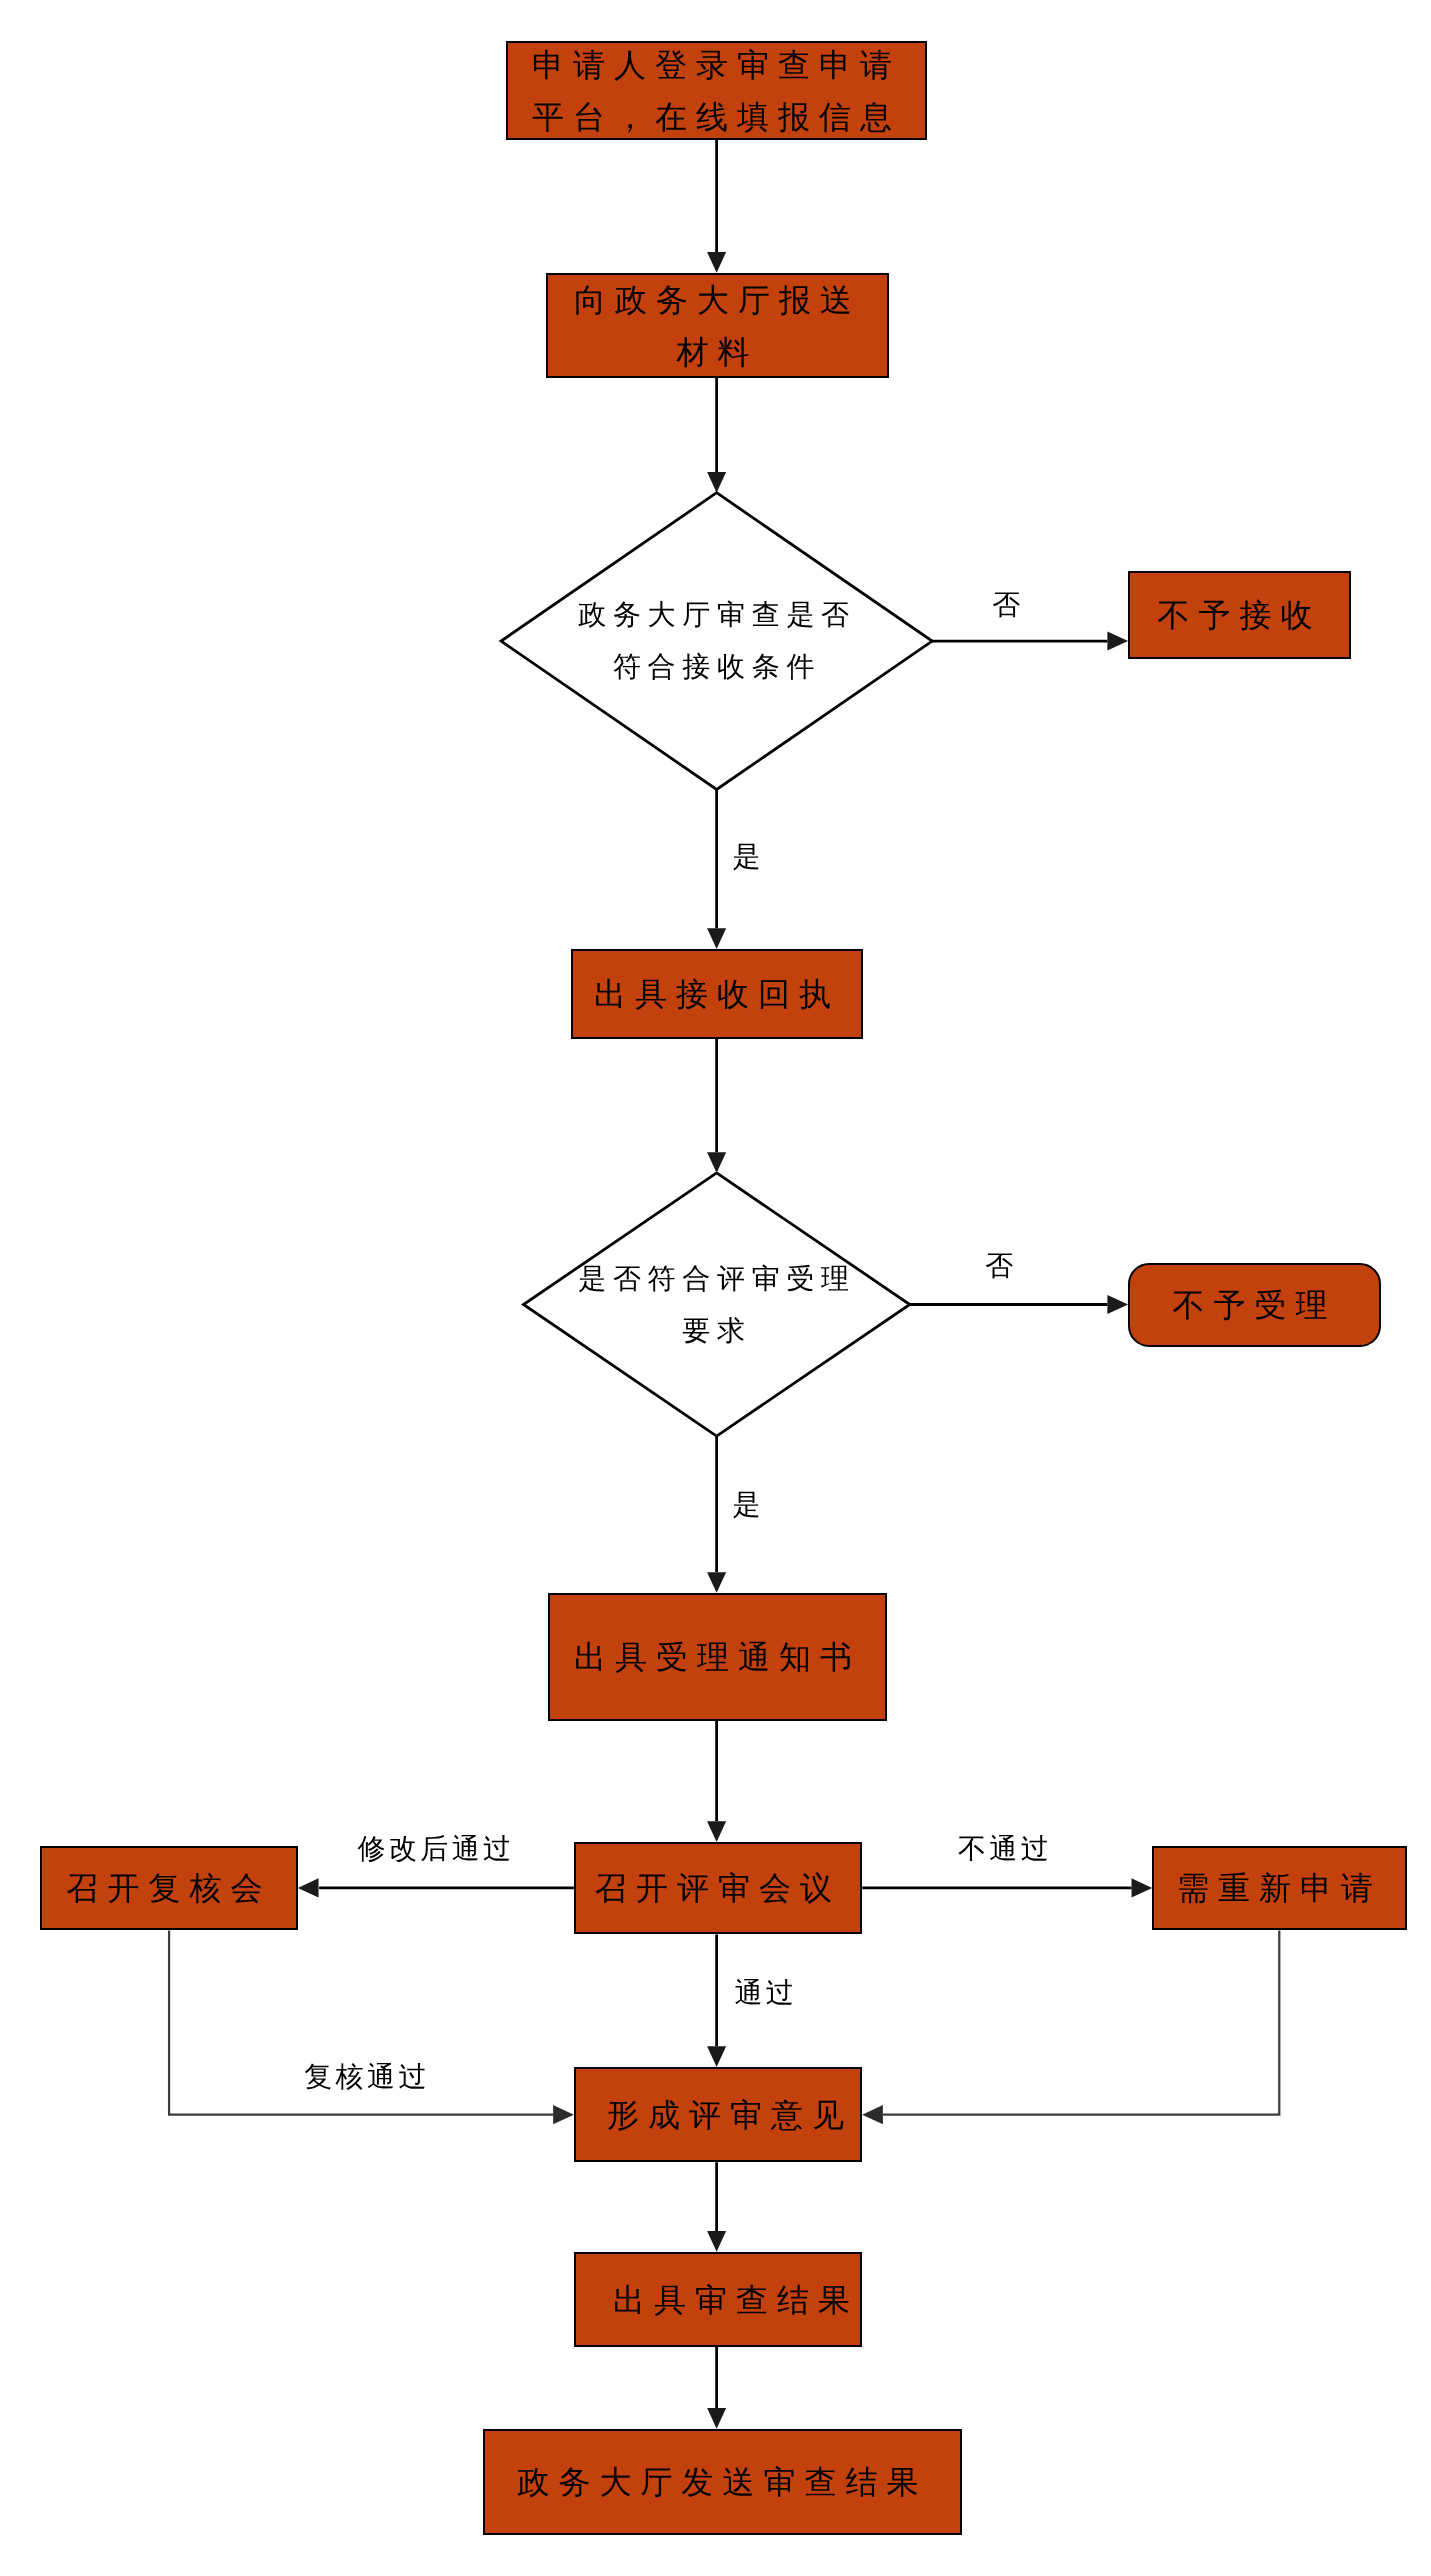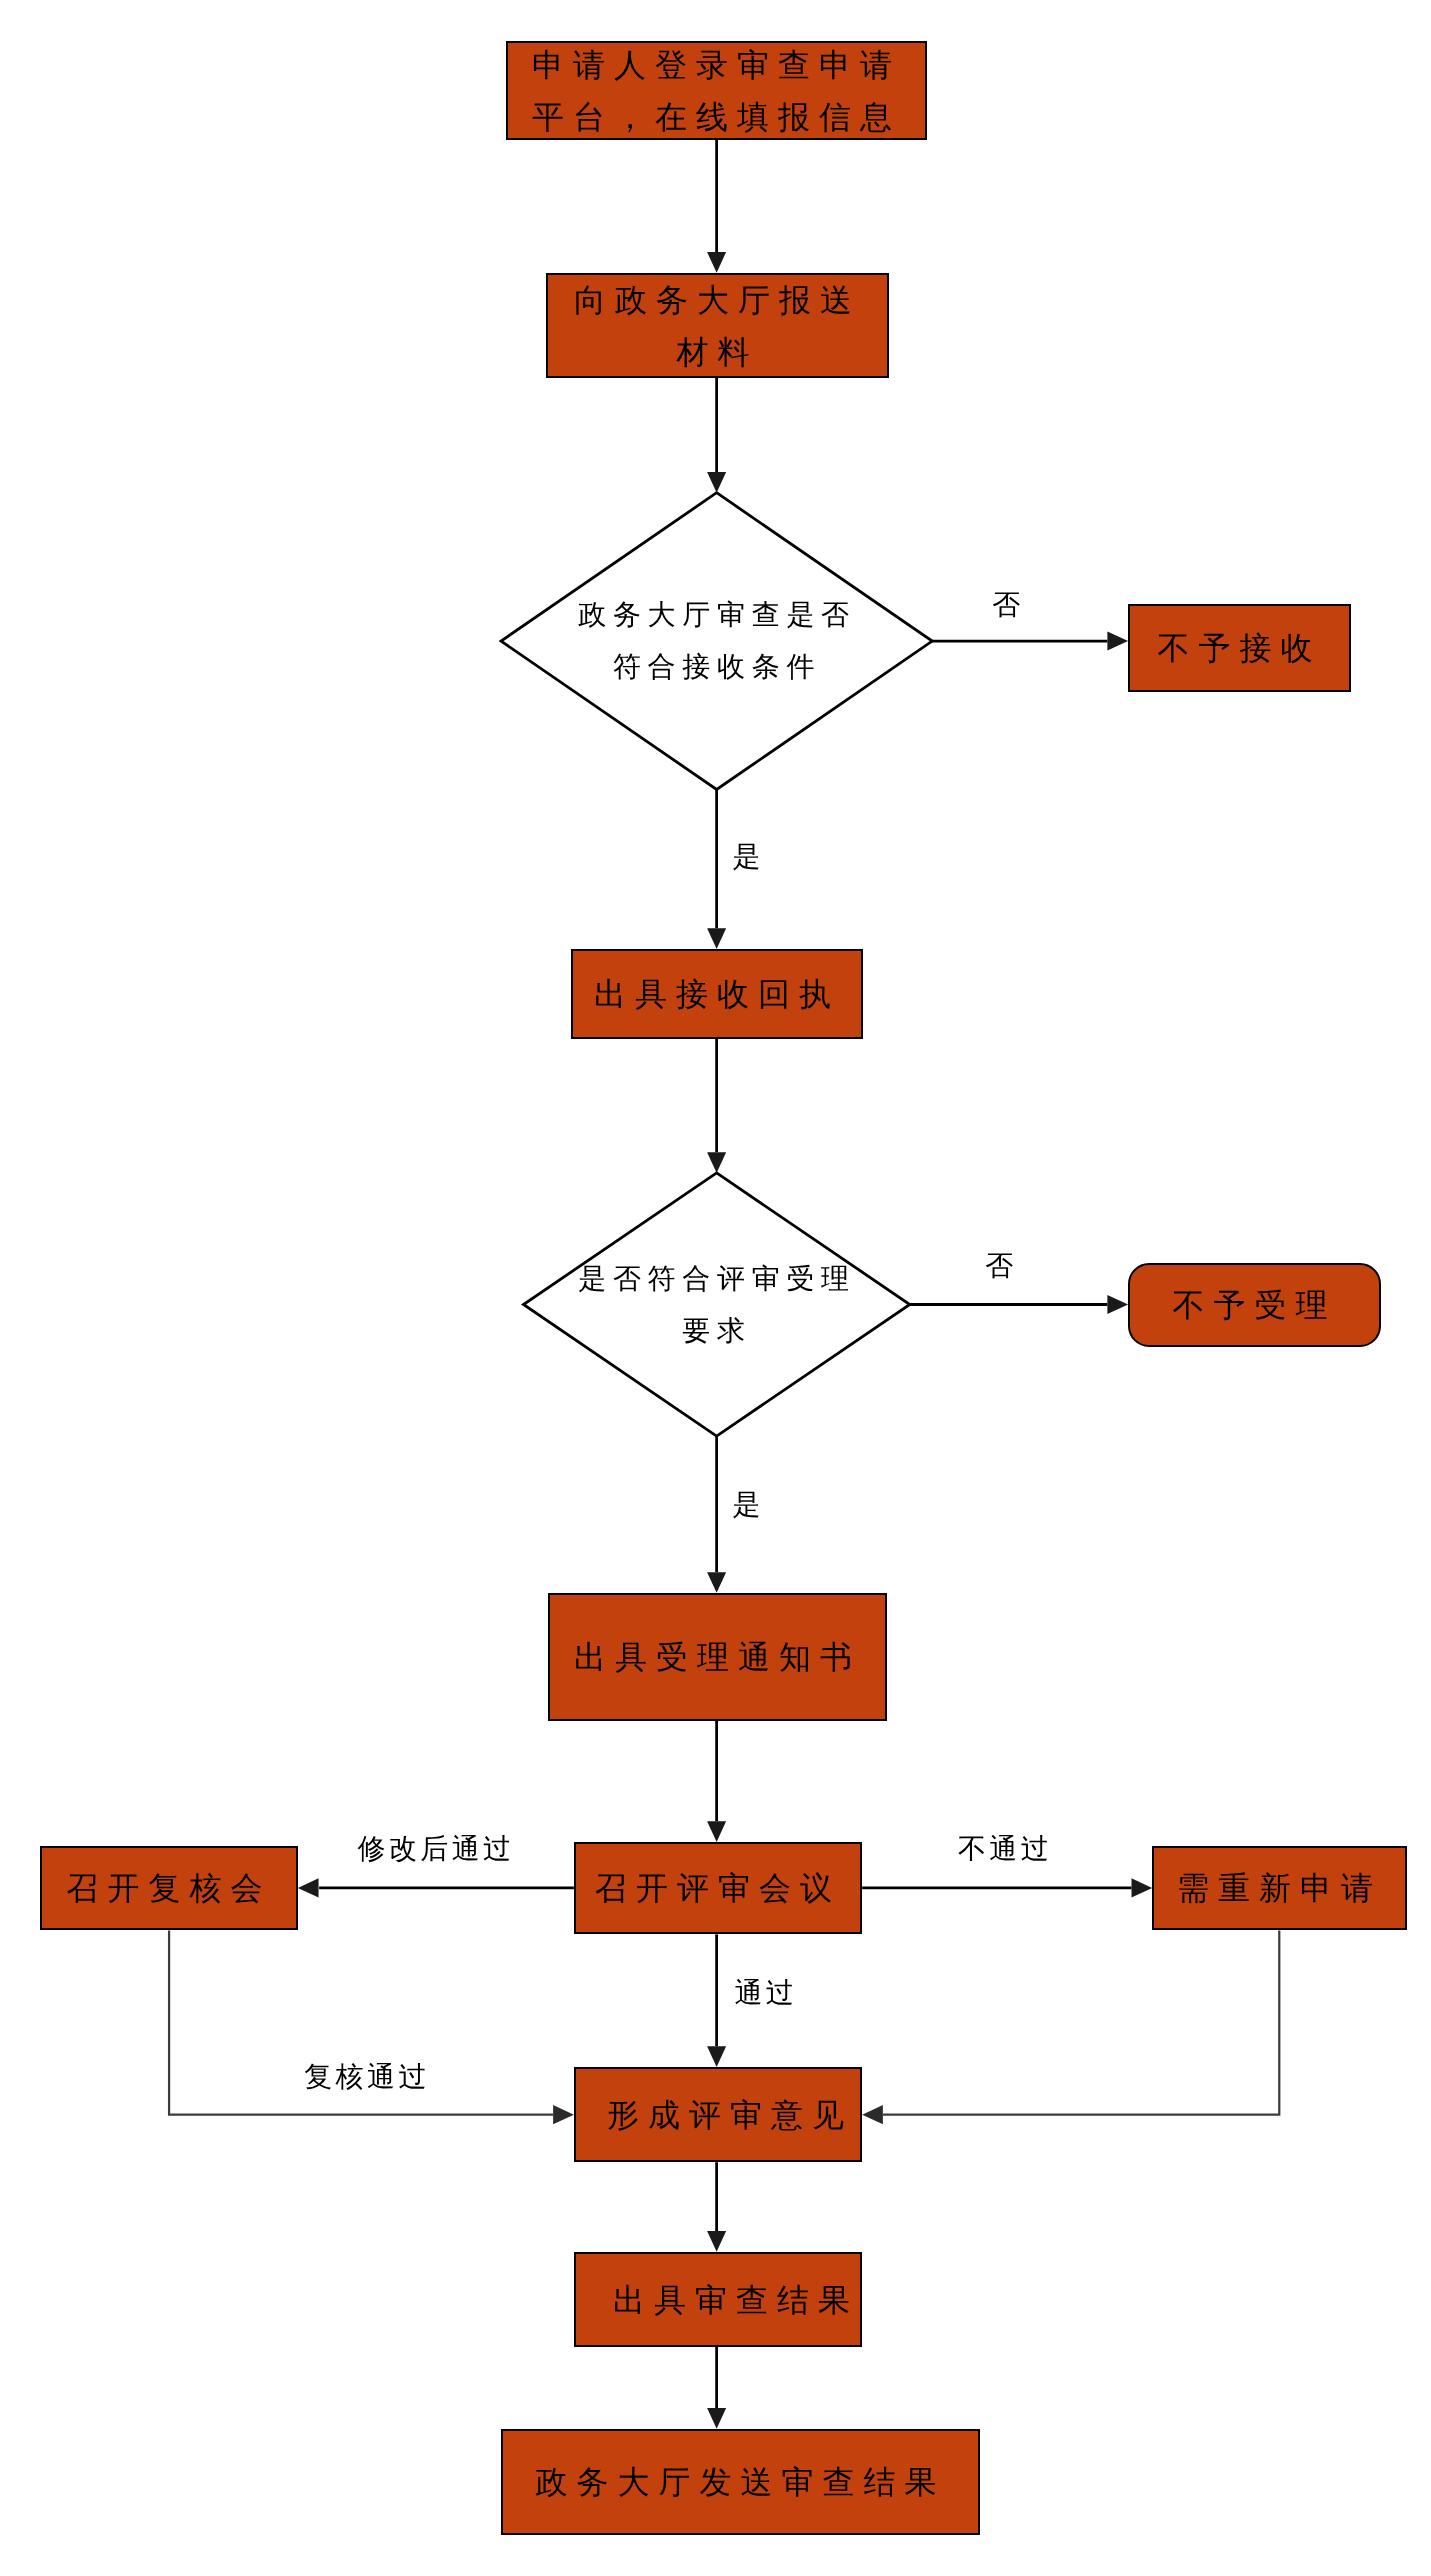--- a/index.html
+++ b/index.html
@@ -147,42 +147,42 @@
 
   <div class="node" style="left:506px;top:41px;width:421px;height:99px;">申请人登录审查申请
 平台，在线填报信息</div>
 
   <div class="node" style="left:546px;top:273px;width:343px;height:105px;">向政务大厅报送
 材料</div>
 
   <div class="diamond-label" style="left:493px;top:557px;width:448px;height:168px;">政务大厅审查是否
 符合接收条件</div>
 
-  <div class="node" style="left:1128px;top:604px;width:223px;height:88px;">不予接收</div>
+  <div class="node" style="left:1128px;top:571px;width:223px;height:88px;">不予接收</div>
 
   <div class="node" style="left:571px;top:949px;width:292px;height:90px;">出具接收回执</div>
 
   <div class="diamond-label" style="left:493px;top:1221px;width:448px;height:168px;">是否符合评审受理
 要求</div>
 
   <div class="node" style="left:1128px;top:1263px;width:253px;height:84px;border-radius:21px;">不予受理</div>
 
   <div class="node" style="left:548px;top:1593px;width:339px;height:128px;">出具受理通知书</div>
 
   <div class="node" style="left:574px;top:1842px;width:288px;height:92px;">召开评审会议</div>
 
   <div class="node" style="left:40px;top:1846px;width:258px;height:84px;">召开复核会</div>
 
   <div class="node" style="left:1152px;top:1846px;width:255px;height:84px;">需重新申请</div>
 
   <div class="node" style="left:574px;top:2067px;width:288px;height:95px;padding-left:24px;">形成评审意见</div>
 
   <div class="node" style="left:574px;top:2252px;width:288px;height:95px;padding-left:36px;">出具审查结果</div>
 
-  <div class="node" style="left:501px;top:2429px;width:479px;height:106px;">政务大厅发送审查结果</div>
+  <div class="node" style="left:483px;top:2429px;width:479px;height:106px;">政务大厅发送审查结果</div>
 
   <div class="edge-label centered" style="left:1008px;top:605px;">否</div>
 
   <div class="edge-label left-anchored" style="left:729px;top:857px;">是</div>
 
   <div class="edge-label centered" style="left:1001px;top:1266px;">否</div>
 
   <div class="edge-label left-anchored" style="left:729px;top:1505px;">是</div>
 
   <div class="edge-label centered" style="left:436px;top:1849px;">修改后通过</div>

